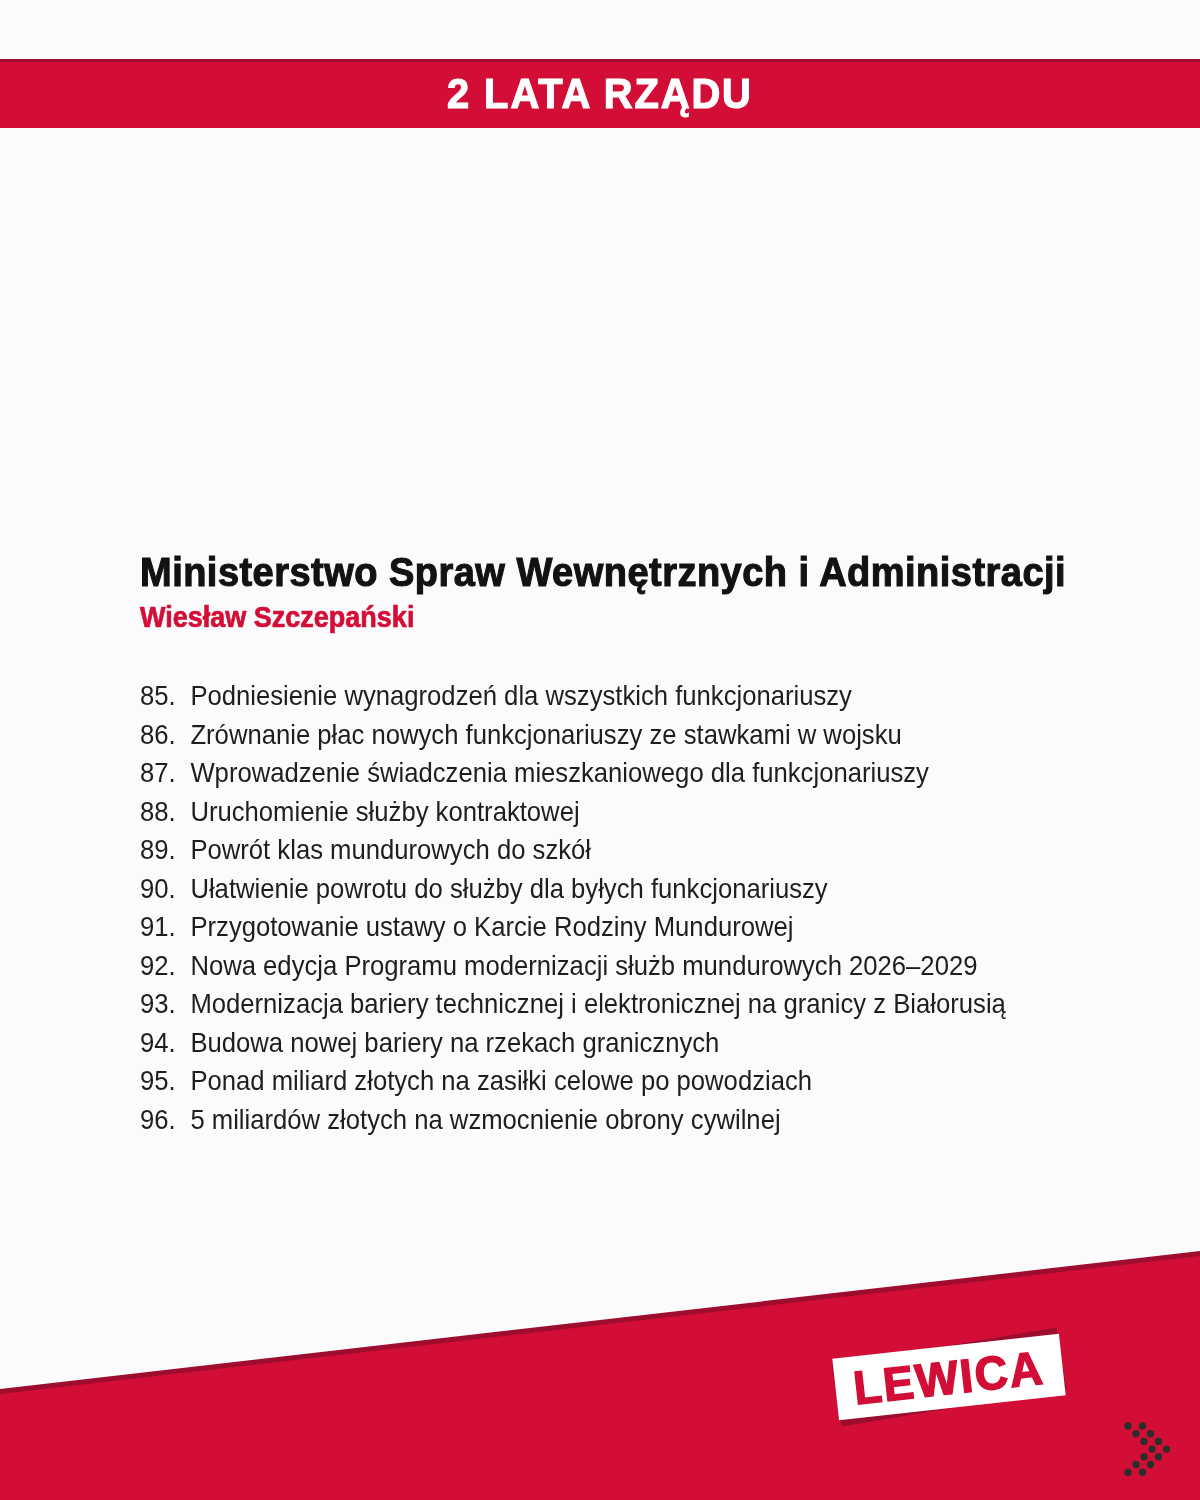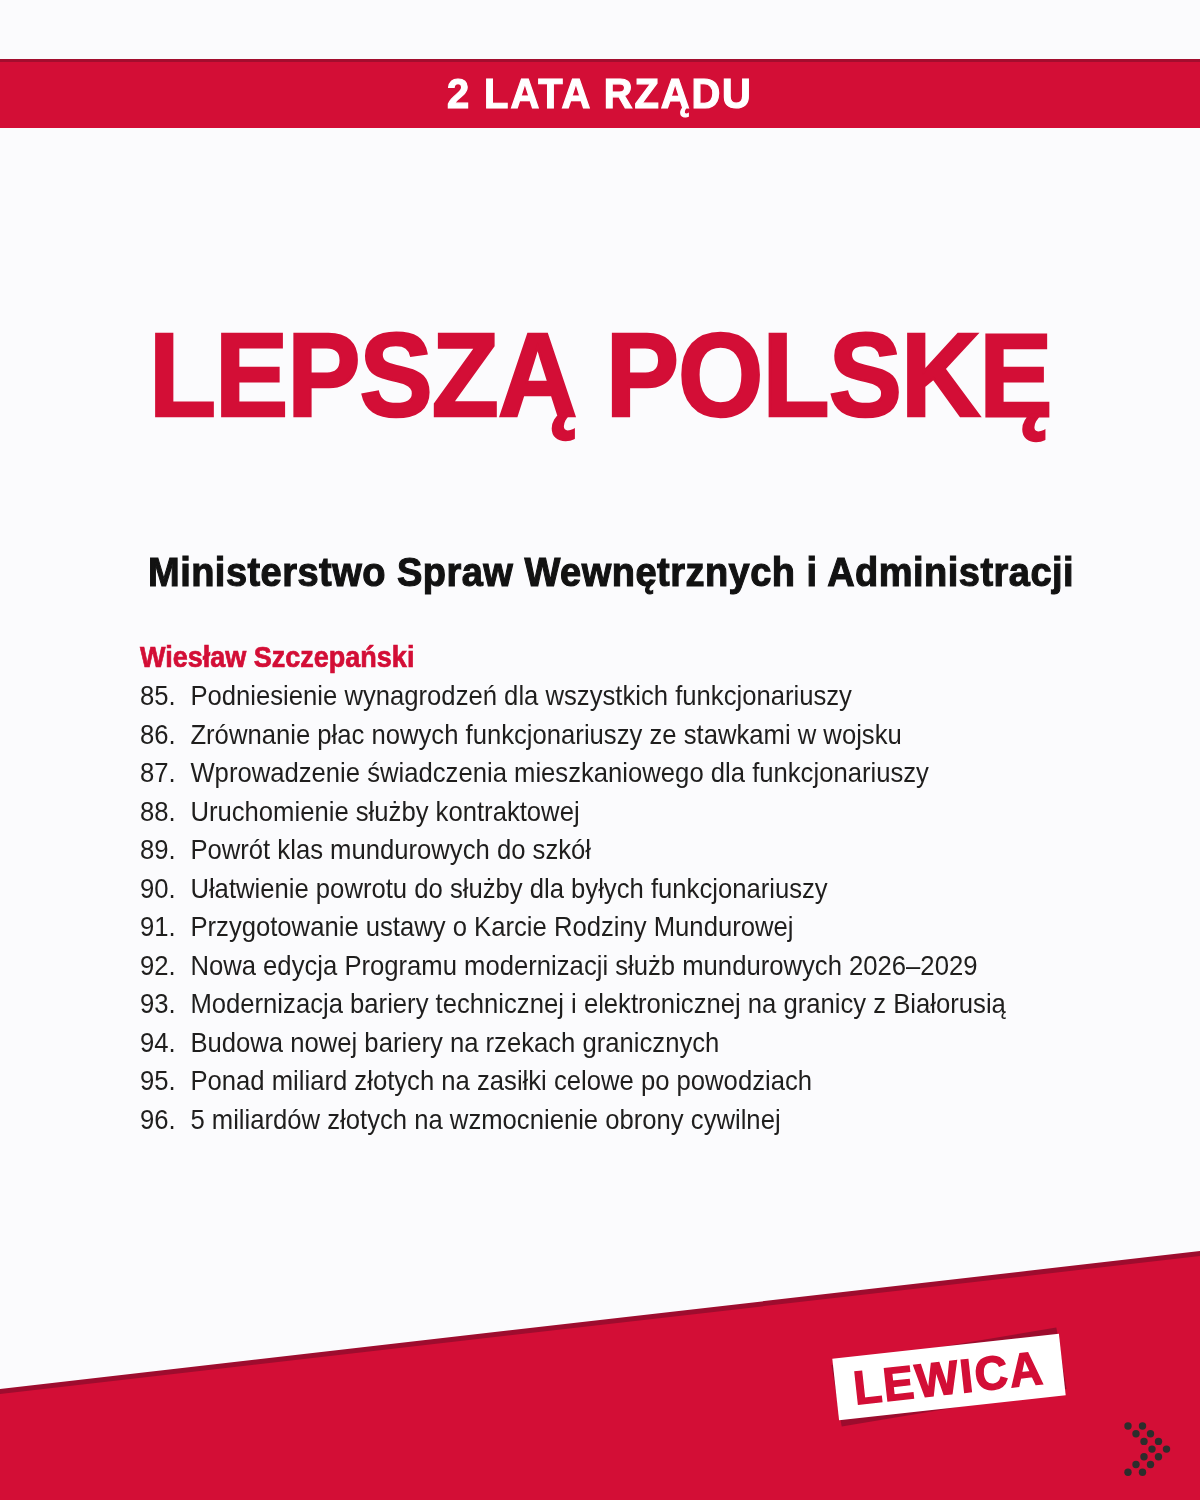--- a/index.html
+++ b/index.html
@@ -26,27 +26,27 @@
 
   
   .title { position:absolute; left:0; width:1200px; text-align:center; color:#d30e36; white-space:nowrap; font-weight:700; }
   .title-1 { top:136px; font-size:195px; line-height:195px; }
   .title-1 span { display:inline-block; transform:scaleX(0.88); letter-spacing:-3px; -webkit-text-stroke:4px #d30e36; }
   .title-2 { top:316px; font-size:118px; line-height:118px; }
   .title-2 span { display:inline-block; transform:scaleX(0.93); letter-spacing:-1px; -webkit-text-stroke:2.6px #d30e36; }
 
   
   .ministry {
-    position:absolute; left:148px; top:552px; margin:0;
+    position:absolute; left:140px; top:552px; margin:0;
     font-size:40px; line-height:40px; font-weight:700; color:#121212; white-space:nowrap;
   }
   .ministry span { display:inline-block; transform:scaleX(0.95); transform-origin:0 50%; letter-spacing:0.5px; -webkit-text-stroke:1.1px #121212; }
   .author {
     position:absolute; left:140px; top:602px;
-    font-size:30px; line-height:30px; font-weight:700; color:#d30e36; white-space:nowrap;margin-top:40px;
+    font-size:30px; line-height:30px; font-weight:700; color:#d30e36; white-space:nowrap;
   }
   .author span { display:inline-block; transform:scaleX(0.9); transform-origin:0 50%; -webkit-text-stroke:0.7px #d30e36; }
 
   
   .list {
     position:absolute; left:140px; top:676px; margin:0; padding:0; list-style:none;
     width:1170px; transform:scaleX(0.9); transform-origin:0 0;
     color:#1f1e1d;
   }
   .list li { display:flex; font-size:28.5px; line-height:38.5px; white-space:nowrap; }
@@ -78,23 +78,20 @@
 </style>
 </head>
 <body>
 
 <div class="canvas">
 
   <div class="top-band">
     <span class="band-text">2 LATA RZĄDU</span>
   </div>
 
-  <div class="title title-2">
-    <span>LEPSZĄ POLSKĘ</span>
-  </div>
 
   <h2 class="ministry">
     <span>Ministerstwo Spraw Wewnętrznych i Administracji</span>
   </h2>
   <div class="author">
     <span>Wiesław Szczepański</span>
   </div>
 
   <ol class="list">
     <li>

